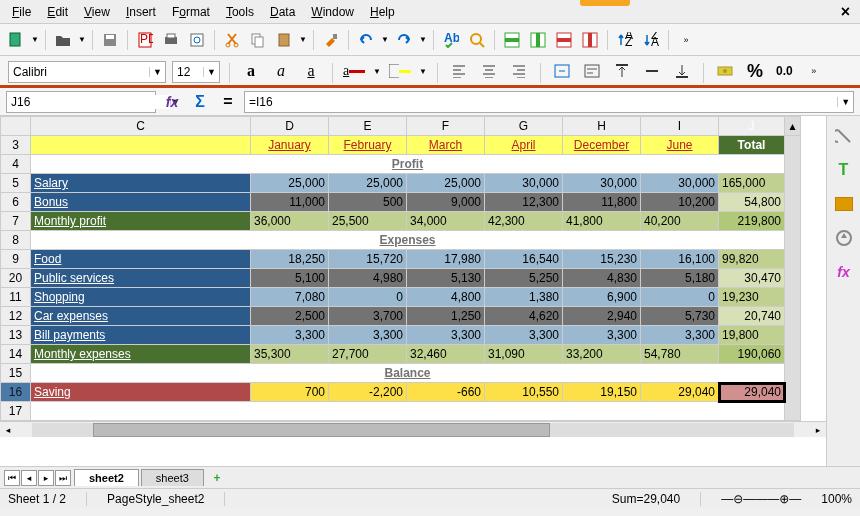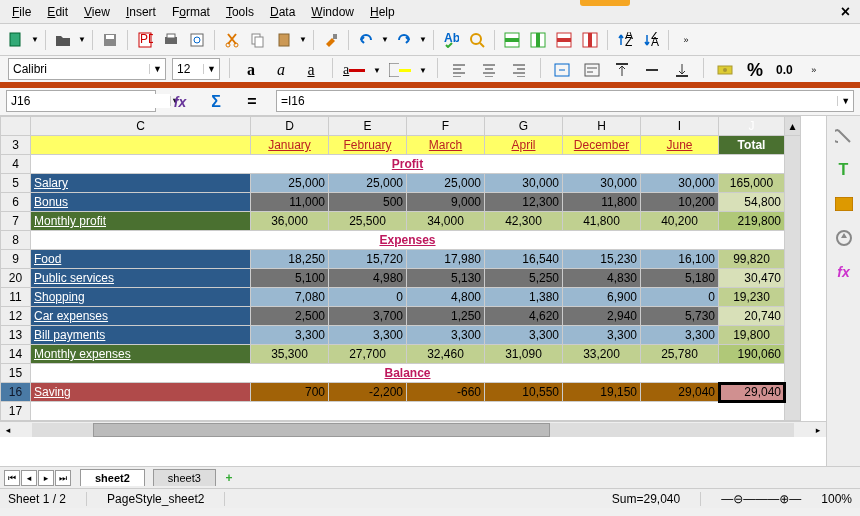--- a/index.html
+++ b/index.html
@@ -8,52 +8,52 @@
 .menubar .mi{padding:3px 8px;cursor:default}
 .menubar .mi u{text-decoration:underline}
 .closebtn{margin-left:auto;font-weight:bold;font-size:16px;padding:0 6px}
 .orange{position:absolute;top:0;left:580px;width:50px;height:6px;background:#f5a623;border-radius:0 0 3px 3px}
 .toolbar{display:flex;align-items:center;height:32px;background:#f5f5f5;border-bottom:1px solid #ccc;padding:2px 4px;gap:2px}
 .tbtn{width:24px;height:24px;border:1px solid transparent;display:flex;align-items:center;justify-content:center;font-size:14px;cursor:default;border-radius:2px}
 .sep{width:1px;height:20px;background:#ccc;margin:0 3px}
 .dd{display:flex;align-items:center;border:1px solid #aaa;background:#fff;height:22px}
 .dd input{border:none;padding:0 4px;outline:none;font-size:12px}
 .dd .ar{width:16px;text-align:center;border-left:1px solid #ccc;font-size:9px}
-.fmtbar{display:flex;align-items:flex-start;height:32px;background:#f5f5f5;border-bottom:6px solid #c2410c;padding:2px 8px;gap:6px}
-.fbar{display:flex;align-items:flex-start;height:28px;background:#f5f5f5;border-bottom:1px solid #ccc;padding:2px 6px;gap:12px}
+.fmtbar{display:flex;align-items:flex-end;height:32px;background:#f5f5f5;border-bottom:3px solid #c2410c;padding:2px 8px;gap:6px}
+.fbar{display:flex;align-items:center;height:28px;background:#f5f5f5;border-bottom:1px solid #ccc;padding:2px 6px;gap:4px}
 .fbar .cellref{width:150px}
 .fbar .formula{flex:1}
 .sheet-area{display:flex;height:350px}
 .grid-wrap{flex:1;position:relative;background:#fff;overflow:hidden}
 .sidepanel{width:34px;background:#eee;border-left:1px solid #ccc;display:flex;flex-direction:column;align-items:center;padding-top:8px;gap:10px}
 table.grid{border-collapse:collapse;table-layout:fixed}
 table.grid th,table.grid td{border:1px solid #ccc;height:19px;font-size:12px;padding:0 3px;white-space:nowrap;overflow:hidden}
 table.grid th{background:#eee;font-weight:normal;text-align:center}
 th.sel{background:#4a7aa5;color:#fff}
 th.rowh{width:30px;background:#eee}
 th.rowh.sel{background:#4a7aa5;color:#0f172a}
 .hdr-yellow{background:#ffff66;color:#b22;font-weight:normal;text-decoration:underline;text-align:center}
 .hdr-total{background:#4a7030;color:#fff;font-weight:bold;text-align:center}
-.section{color:#be185d;font-weight:bold;text-decoration:underline;text-align:center}
+.section{color:#737373;font-weight:bold;text-decoration:underline;text-align:center}
 .lbl-blue{background:#2c5a8a;color:#fff;text-decoration:underline}
 .lbl-green{background:#4a7030;color:#fff;text-decoration:underline}
 .lbl-red{background:#b04a4a;color:#fff;text-decoration:underline}
 .v-light{background:#737373;text-align:right}
 .v-med{background:#9ab8d0;text-align:right}
-.v-grn1{background:#c0d090;text-align:center}
+.v-grn1{background:#c0d090;text-align:left}
 .v-grn2{background:#d8e0b8;text-align:right}
 .v-grn3{background:#b0c878;text-align:right}
-.v-pink{background:#a16207;text-align:right}
+.v-pink{background:#fde047;text-align:right}
 td.active{outline:3px solid #000;outline-offset:-2px;background:#d09090;text-align:right}
 .hscroll{height:16px;background:#eee;border-top:1px solid #ccc;display:flex;align-items:center}
 .hscroll .track{flex:1;height:14px;background:#ddd;margin:0 16px;position:relative}
 .hscroll .thumb{position:absolute;left:8%;width:60%;height:100%;background:#bbb;border:1px solid #999}
 .tabs{height:22px;background:#eee;border-top:1px solid #ccc;display:flex;align-items:center;padding:0 4px;gap:0}
 .tabs .nav{width:16px;height:16px;border:1px solid #999;background:#fff;text-align:center;font-size:9px;line-height:14px;margin-right:1px}
-.tabs .tab{padding:2px 14px;border:1px solid #999;border-bottom:none;background:#ddd;margin-left:8px;font-size:11px}
+.tabs .tab{padding:2px 14px;border:1px solid #999;border-bottom:none;background:#ddd;margin-left:2px;font-size:11px}
 .tabs .tab.active{background:#fff;font-weight:bold}
 .tabs .add{width:18px;text-align:center;color:#3a3;font-weight:bold;margin-left:4px}
 .status{height:20px;background:#eee;border-top:1px solid #ccc;display:flex;align-items:center;font-size:11px;padding:0 8px;gap:20px}
 .status .seg{border-right:1px solid #ccc;padding-right:20px}
 .colorbar{width:18px;height:3px;display:block}
 svg{display:block}
 </style>
 </head>
 <body>
 
@@ -446,21 +446,21 @@
             <td class="v-grn1">19,800</td>
           </tr>
 <tr>
             <th class="rowh">14</th>
             <td class="lbl-green">Monthly expenses</td>
             <td class="v-grn1">35,300</td>
             <td class="v-grn1">27,700</td>
             <td class="v-grn1">32,460</td>
             <td class="v-grn1">31,090</td>
             <td class="v-grn1">33,200</td>
-            <td class="v-grn1">25,780</td>
+            <td class="v-grn1">54,780</td>
             <td class="v-grn3">190,060</td>
           </tr>
 <tr>
             <th class="rowh">15</th>
             <td colspan="8" class="section">Balance</td>
           </tr>
 <tr>
             <th class="rowh sel">16</th>
             <td class="lbl-red">Saving</td>
             <td class="v-pink">700</td>

